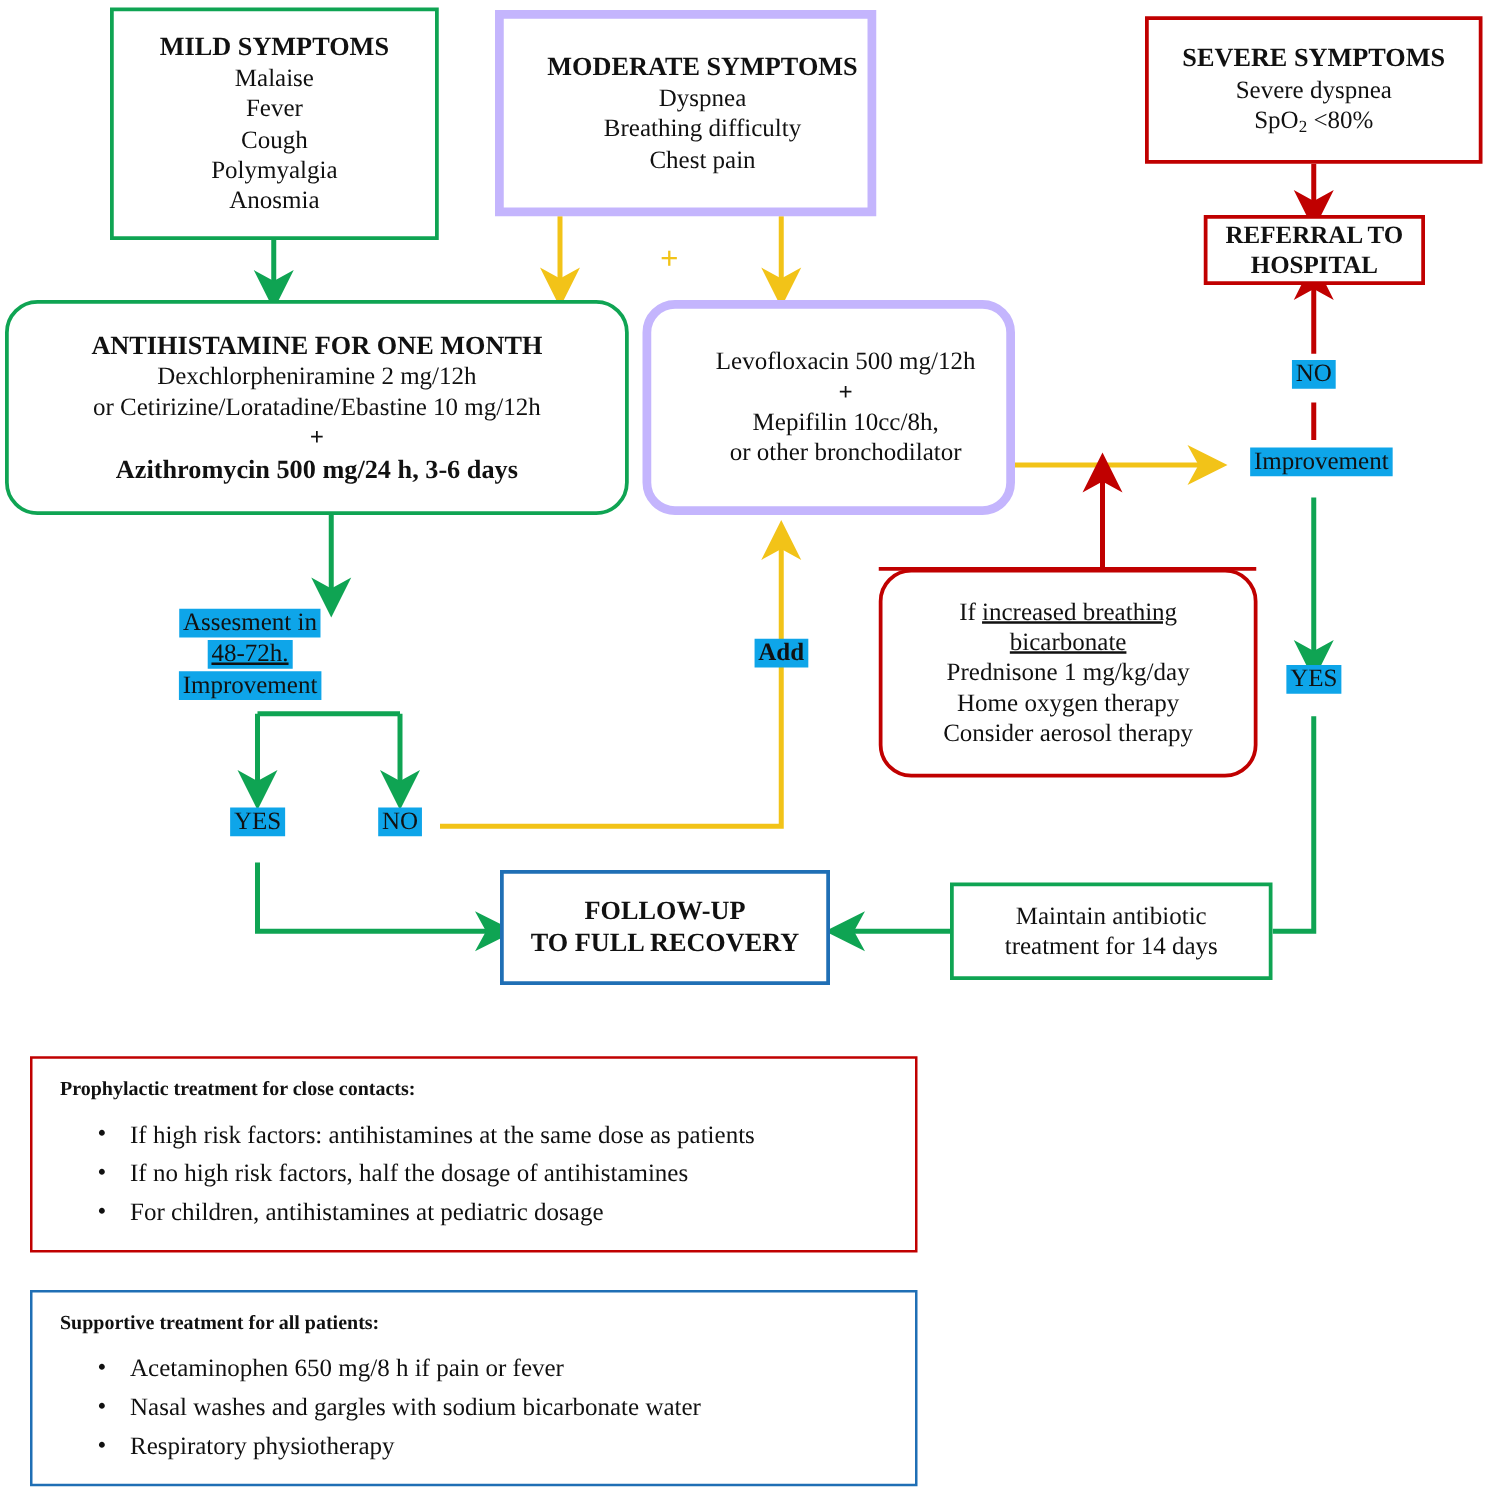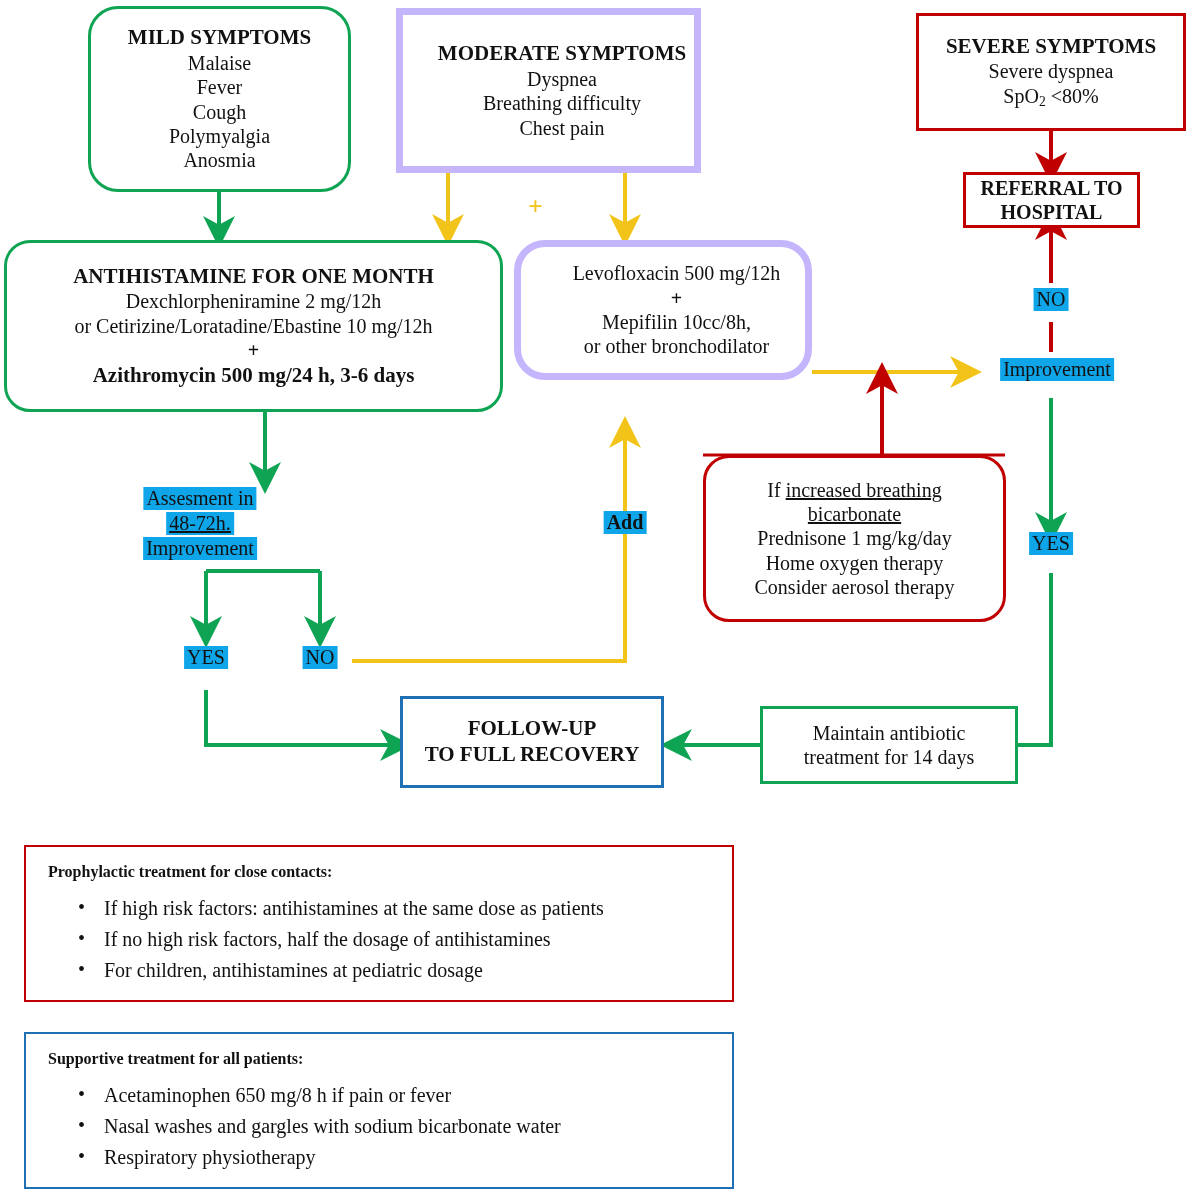--- a/index.html
+++ b/index.html
@@ -79,21 +79,21 @@
     <path d="M1051,352 L1051,322" stroke="#C00000" stroke-width="4" fill="none"></path>
     <path d="M1051,283 L1051,224" stroke="#C00000" stroke-width="4" fill="none" marker-end="url(#ahR)"></path>
 
     <path d="M1051,398 L1051,528" stroke="#0FA453" stroke-width="4" fill="none" marker-end="url(#ahG)"></path>
 
     <path d="M1051,573 L1051,745 L1018,745" stroke="#0FA453" stroke-width="4" fill="none"></path>
 
     <path d="M760,745 L676,745" stroke="#0FA453" stroke-width="4" fill="none" marker-end="url(#ahG)"></path>
   </svg>
 
-  <div class="box b-green" style="left:88px;top:6px;width:263px;height:186px;border-radius:30px;">
+  <div class="box b-green" style="left:88px;top:6px;width:263px;height:186px;">
     <div class="ln hdr fs21">MILD SYMPTOMS</div>
     <div class="ln fs20">Malaise</div>
     <div class="ln fs20">Fever</div>
     <div class="ln fs20">Cough</div>
     <div class="ln fs20">Polymyalgia</div>
     <div class="ln fs20">Anosmia</div>
   </div>
 
   <div class="box b-yellow" style="left:396px;top:8px;width:305px;height:165px;">
     <div class="ln hdr fs21">MODERATE SYMPTOMS</div>
@@ -118,21 +118,21 @@
   </div>
 
   <div class="box b-green round" style="left:4px;top:240px;width:499px;height:172px;">
     <div class="ln hdr fs21">ANTIHISTAMINE FOR ONE MONTH</div>
     <div class="ln fs20">Dexchlorpheniramine 2 mg/12h</div>
     <div class="ln fs20">or Cetirizine/Loratadine/Ebastine 10 mg/12h</div>
     <div class="ln hdr fs20">+</div>
     <div class="ln hdr fs21">Azithromycin 500 mg/24 h, 3-6 days</div>
   </div>
 
-  <div class="box b-yellow round" style="left:514px;top:240px;width:298px;height:140px;border-radius:31px;">
+  <div class="box b-yellow round" style="left:514px;top:240px;width:298px;height:172px;">
     <div class="ln fs20">Levofloxacin 500 mg/12h</div>
     <div class="ln hdr fs20">+</div>
     <div class="ln fs20">Mepifilin 10cc/8h,</div>
     <div class="ln fs20">or other bronchodilator</div>
   </div>
 
   <div class="box b-red round" style="left:703px;top:455px;width:303px;height:167px;">
     <div class="ln fs20">
       <span>If </span><u class="ul">increased breathing</u>
     </div>

